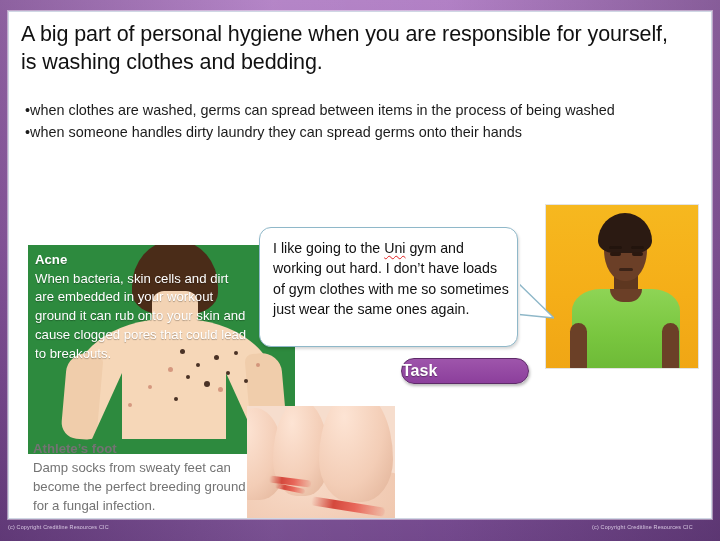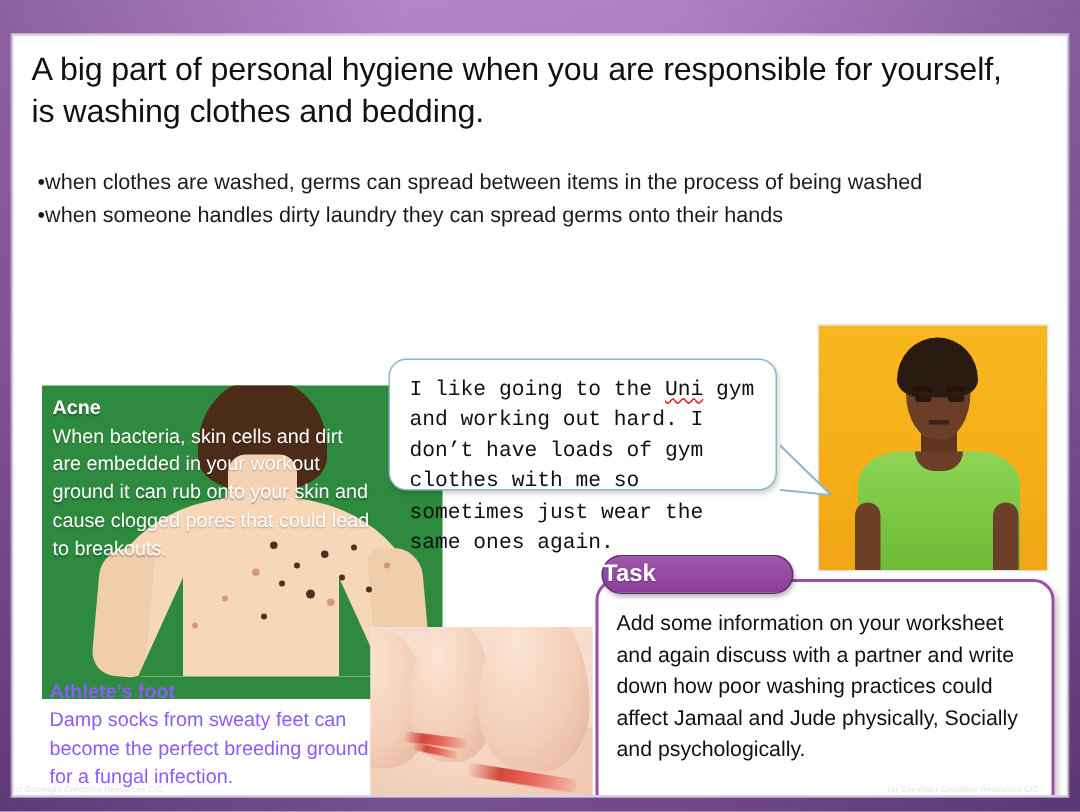--- a/index.html
+++ b/index.html
@@ -32,21 +32,20 @@
   }
   
   .card {
     position: absolute;
     left: 8px; top: 11px;
     width: 704px; height: 508px;
     background: #ffffff;
     border: 1px solid #cfd6e4;
     box-shadow: 0 0 0 1px rgba(255,255,255,.45);
     overflow: hidden;
-    margin-top: 12px;
   }
 
   
   .heading {
     position: absolute;
     left: 12px; top: 9px;
     width: 660px;
     font-size: 21.5px;
     line-height: 1.30;
     color: #111111;
@@ -141,21 +140,21 @@
   }
   .acne-text .t-title { font-weight: 700; display: block; }
 
   
   .foot-text {
     position: absolute;
     left: 24px; top: 428px;
     width: 214px;
     font-size: 13.2px;
     line-height: 1.43;
-    color: #8b5cf6;
+    color: #737373;
   }
   .foot-text .t-title { font-weight: 700; display: block; }
 
   
   .feet-photo {
     position: absolute;
     left: 238px; top: 394px;
     width: 148px; height: 125px;
     overflow: hidden;
     background: #f6ddcd;
@@ -229,27 +228,26 @@
     border-radius: 0 0 18px 18px;
   }
   .m-arm { position: absolute; width: 17px; height: 52px; background: #6b4027; border-radius: 9px; }
   .m-arm.l { left: 24px; top: 118px; }
   .m-arm.r { left: 116px; top: 118px; }
 
   
   .bubble {
     position: absolute;
     left: 250px; top: 215px;
-    width: 259px; height: 88px;
+    width: 259px; height: 120px;
     background: #ffffff;
     border: 1.4px solid #8fb8c9;
     border-radius: 12px;
     z-index: 8;
     box-shadow: 1px 2px 3px rgba(0,0,0,.16);
-    font-family: Liberation Mono, monospace;
   }
   .bubble-text {
     position: absolute;
     left: 13px; top: 10px;
     width: 236px;
     font-size: 14.2px;
     line-height: 1.44;
     color: #111111;
   }
   .sp-err {
@@ -404,23 +402,20 @@
       <polygon points="0,5 40,44 0,40" fill="#ffffff" stroke="#8fb8c9" stroke-width="1.4"></polygon>
       <rect x="-4" y="4" width="10" height="38" fill="#ffffff"></rect>
     </svg>
 
     <div class="bubble">
       <div class="bubble-text">
         <span>I like going to the </span><span class="sp-err">Uni</span><span> gym and working out hard. I don’t have loads of gym clothes with me so sometimes just wear the same ones again.</span>
       </div>
     </div>
 
-    <div class="task-box">
-      <div class="task-text">Add some information on your worksheet and again discuss with a partner and write down how poor washing practices could affect Jamaal and Jude physically, Socially and psychologically.</div>
-    </div>
     <div class="task-badge">
       <span>Task</span>
     </div>
 
   </div>
 
   <div class="footer">
     <div class="copy left">(c) Copyright Creditline Resources CIC</div>
     <div class="copy right">(c) Copyright Creditline Resources CIC</div>
   </div>

